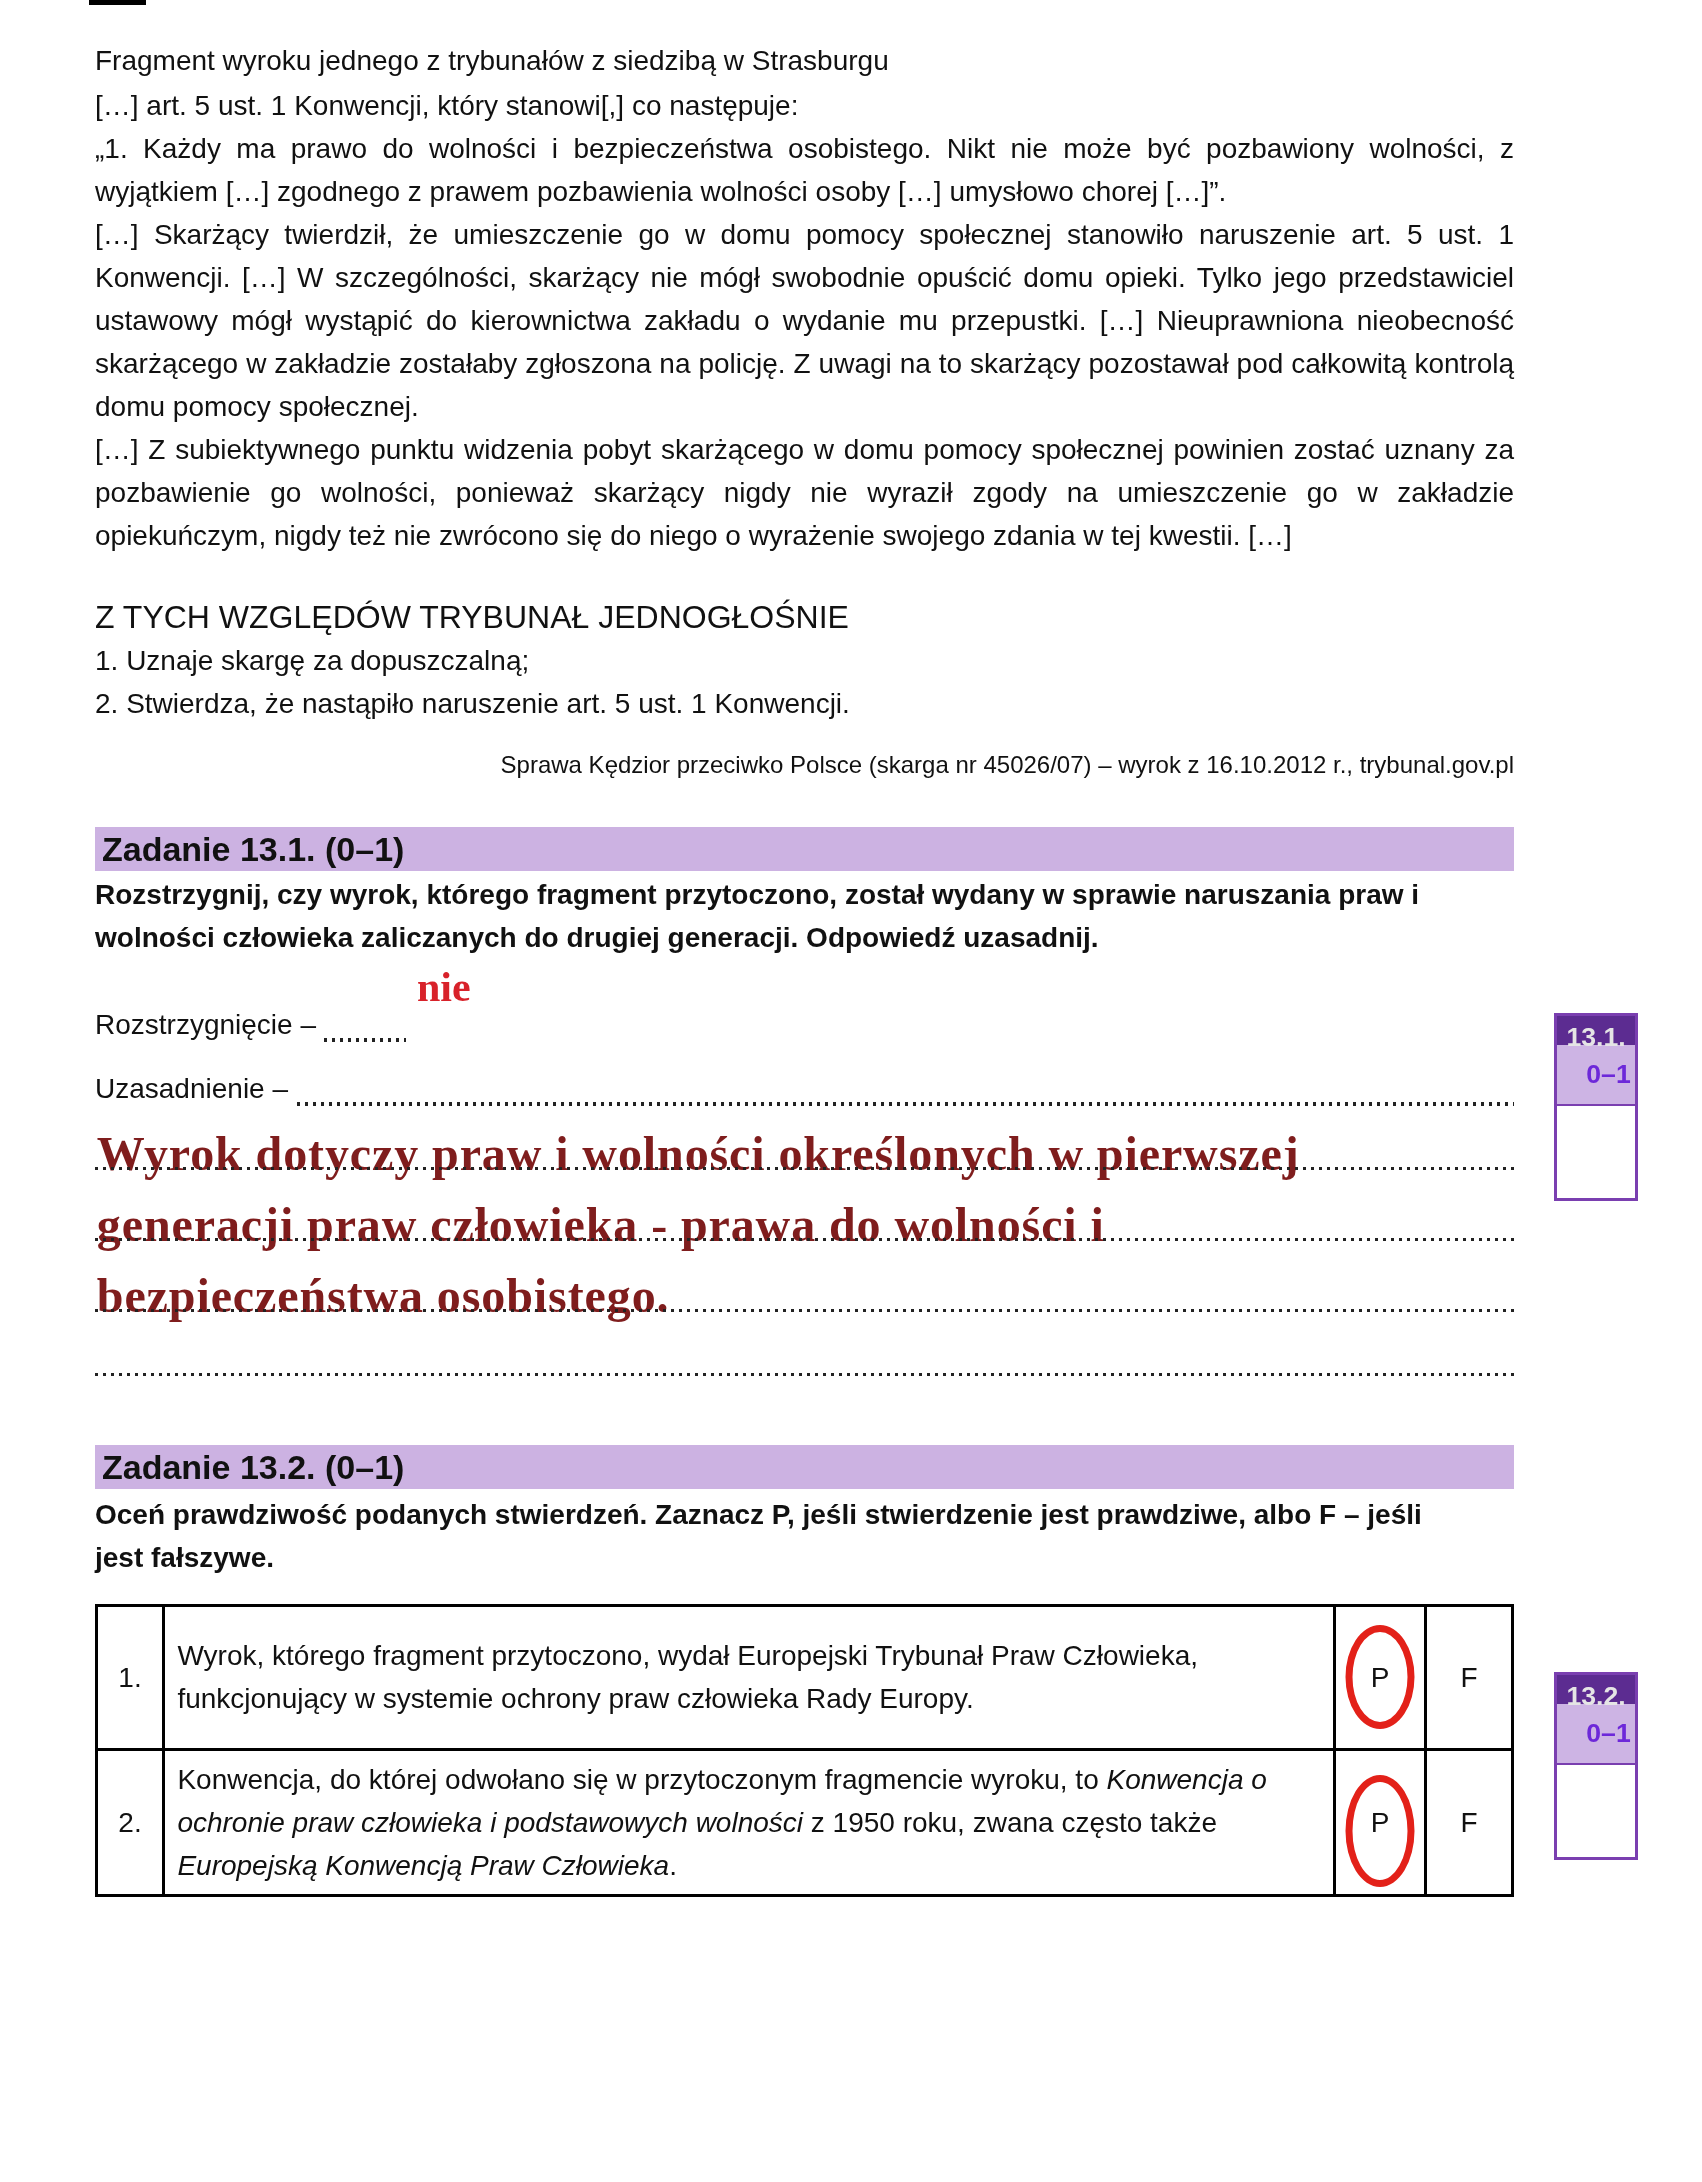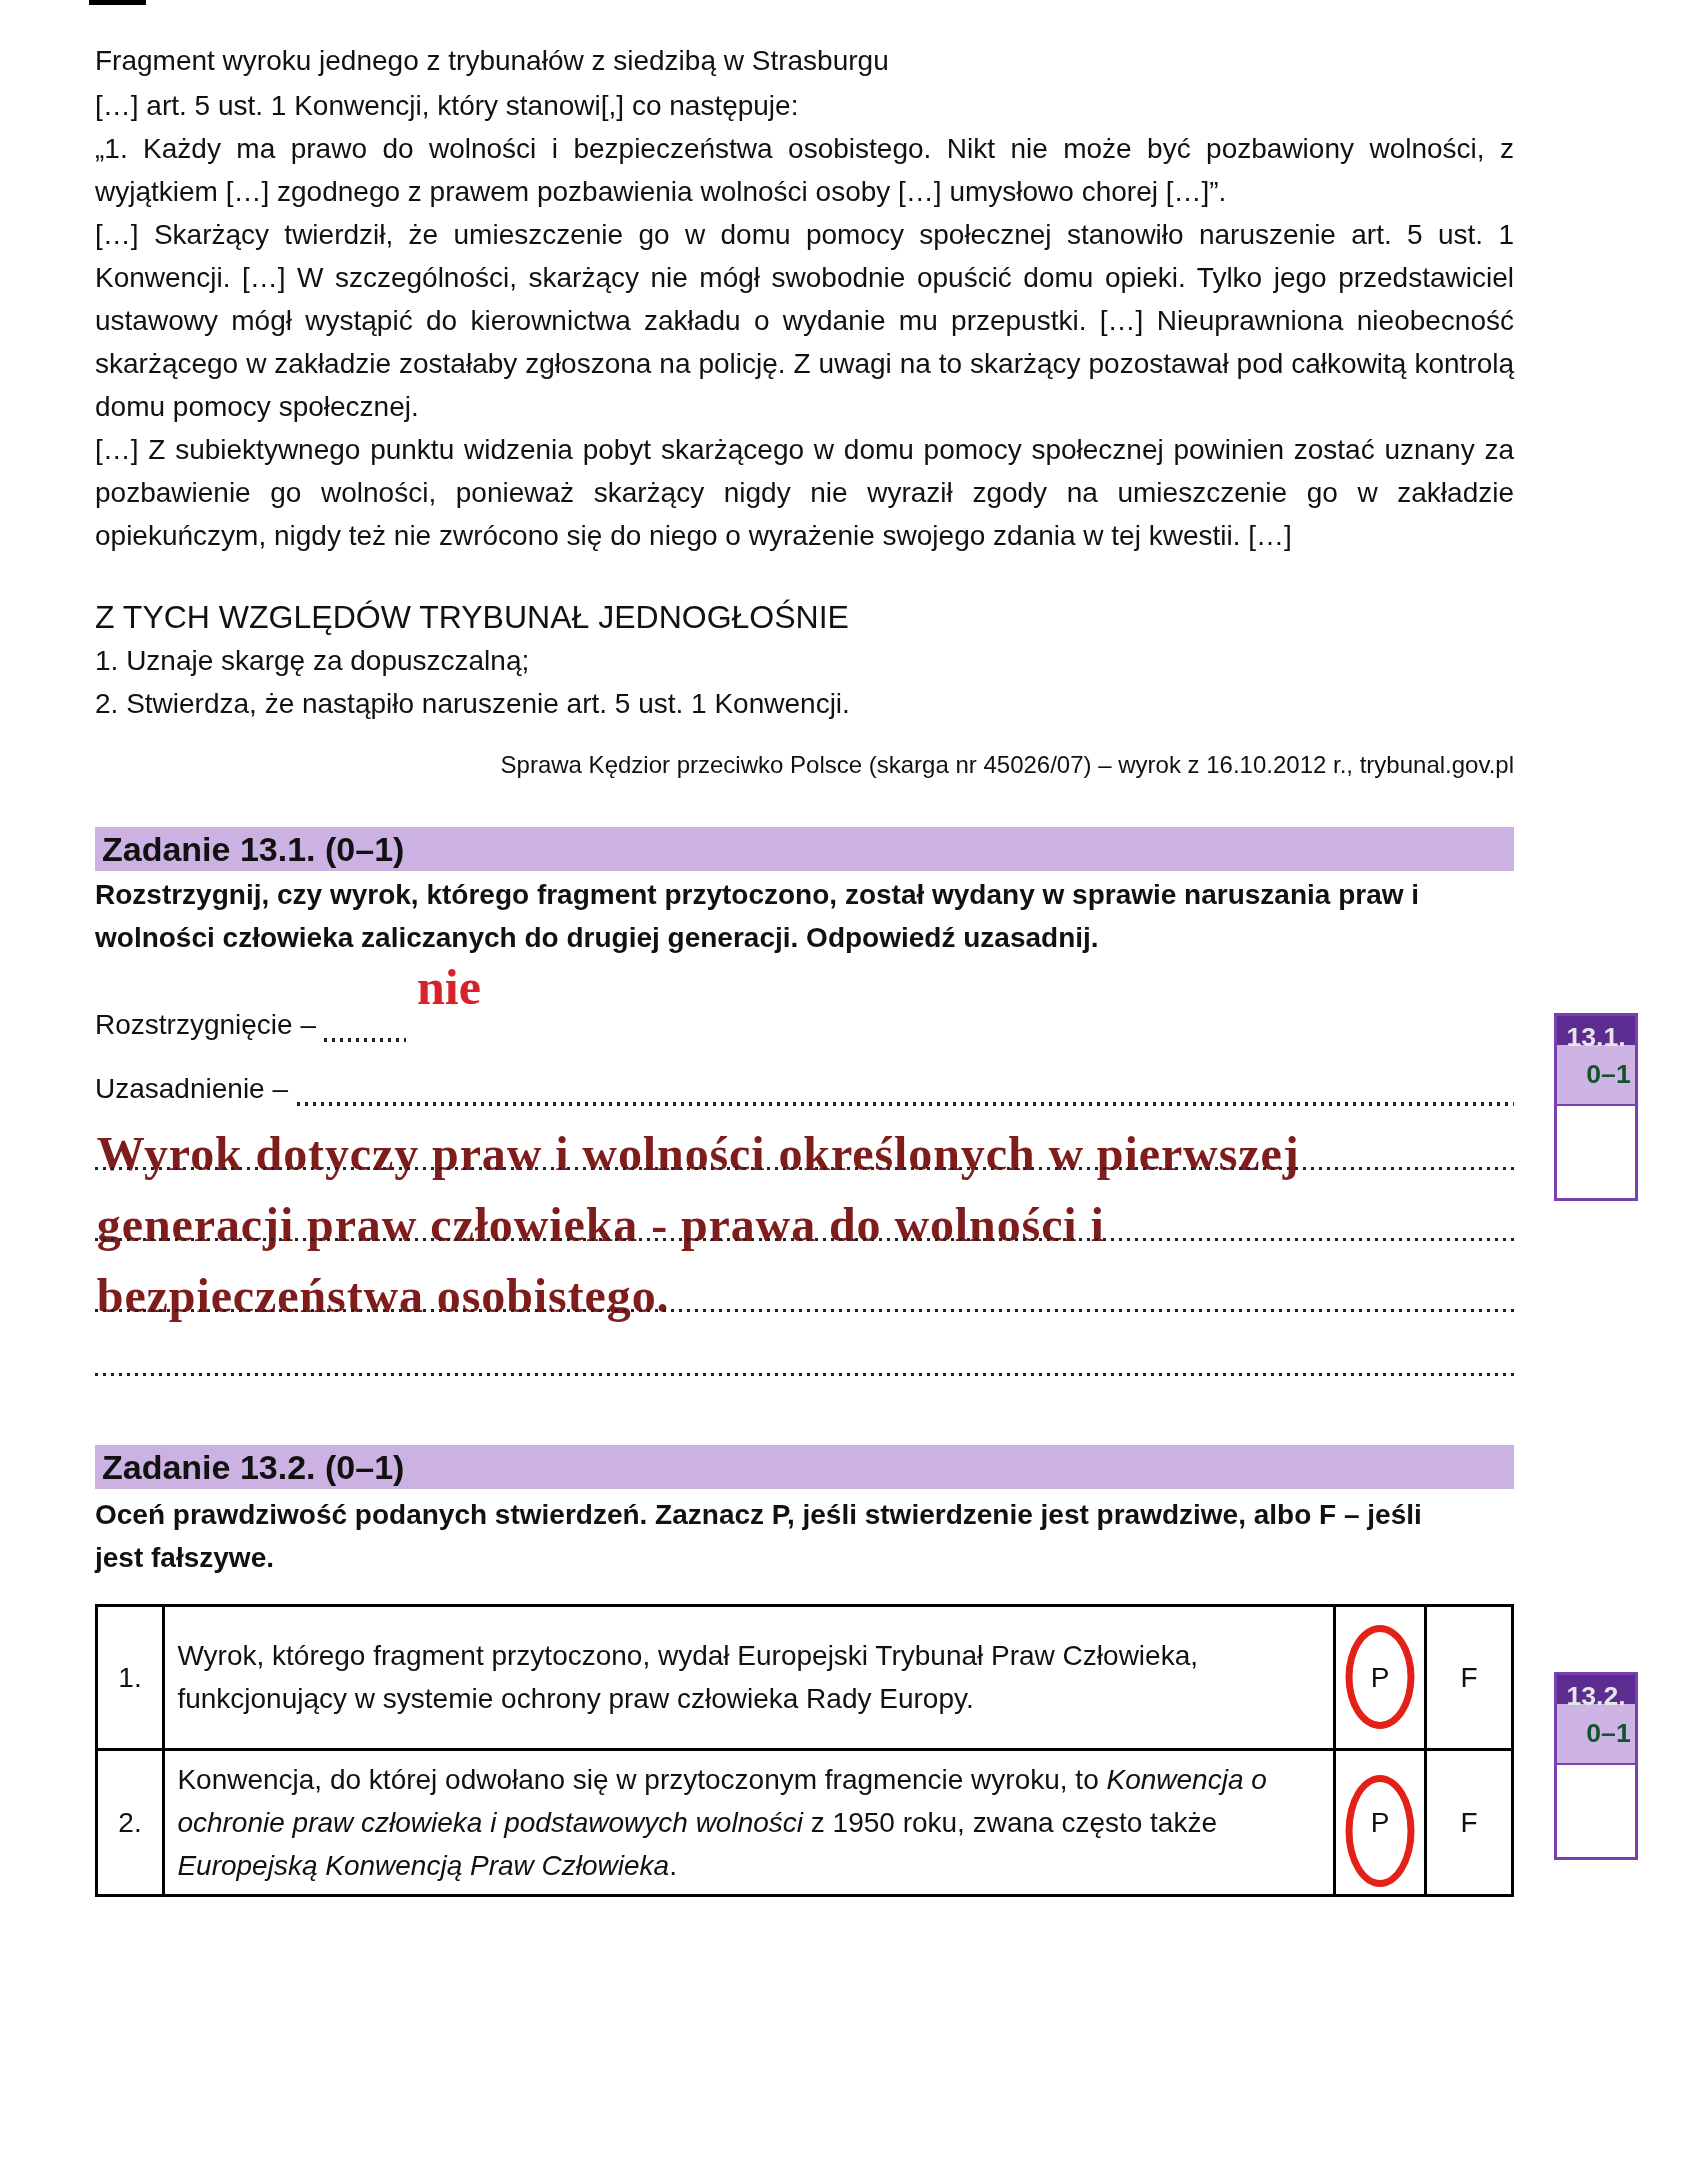--- a/index.html
+++ b/index.html
@@ -40,21 +40,21 @@
   .lbl{white-space:nowrap;}
   .dots-short{display:inline-block;width:82px;height:34px;position:relative;vertical-align:bottom;}
   .dots-short::after,.dots-fill::after{
     content:"";position:absolute;left:0;right:0;bottom:4.4px;height:3.5px;
     background:repeating-linear-gradient(to right,#222 0 3.5px,transparent 3.5px 8px);
   }
   .dots-fill{flex:1;position:relative;margin-left:8.9px;}
   .nie{
     position:absolute;left:322px;top:-35px;
     font-family:"Liberation Serif","DejaVu Serif",serif;
-    font-weight:bold;font-size:50px;color:#d8222a;line-height:39px;
+    font-weight:bold;font-size:42px;color:#d8222a;line-height:39px;
   }
   .ans-row{position:relative;}
   .ans-row::after{
     content:"";position:absolute;left:0;right:0;bottom:0;height:3.5px;
     background:repeating-linear-gradient(to right,#222 0 3.5px,transparent 3.5px 8px);
   }
   .h68{height:60px;}.h80{height:71px;}.h72{height:64px;}
   .red-ans{
     position:absolute;left:1.8px;bottom:-10.6px;white-space:nowrap;
     font-family:"Liberation Serif","DejaVu Serif",serif;
@@ -83,21 +83,21 @@
 
   .margin-box{
     position:absolute;left:1554px;width:84px;
     border:3.5px solid #7a3fb0;box-sizing:border-box;background:#fff;
   }
   .mb-head{
     background:#5c2c91;color:#e5e5e5;font-weight:bold;font-size:26.6px;
     height:29px;line-height:43px;text-align:center;
   }
   .mb-score{
-    background:#cdb4e4;color:#14532d;font-weight:bold;font-size:26.6px;
+    background:#cdb4e4;color:#6d28d9;font-weight:bold;font-size:26.6px;
     height:59px;line-height:59px;text-align:center;
     border-bottom:2.7px solid #7a3fb0;
     padding-left:25px;
   }
   .mb-empty{height:92px;background:#fff;}
   i{font-style:italic;}
 </style>
 </head>
 <body>
 

